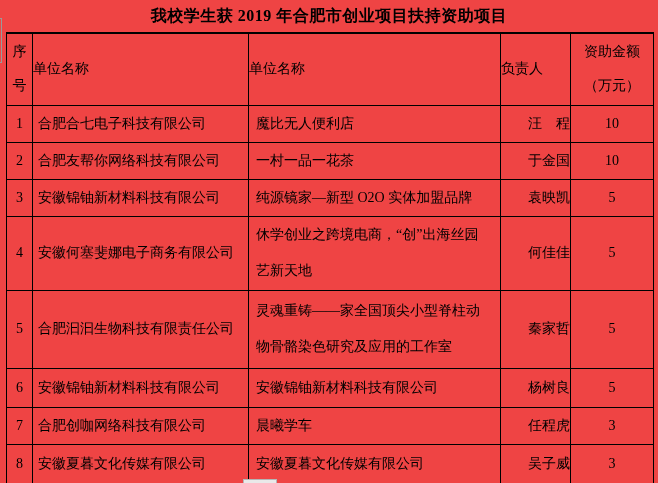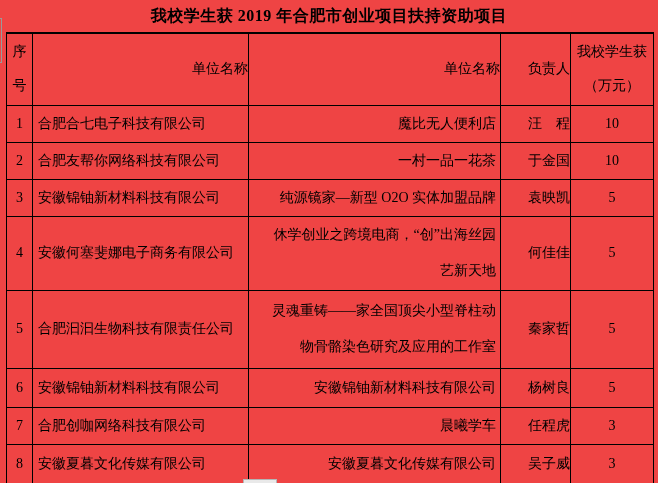--- a/index.html
+++ b/index.html
@@ -45,25 +45,25 @@
   col.c-project{ width: 252px; }
   col.c-leader { width: 70px; }
   col.c-amount { width: 83px; }
   .h72 { height: 72px; }
   .h37 { height: 37px; }
   .h74 { height: 74px; }
   .h78 { height: 78px; }
   .h39 { height: 39px; }
   .h35 { height: 35px; }
   .h40 { height: 40px; }
-  th.hdr { text-align: right; }
+  th.hdr { text-align: left; }
   th.hdr-multiline { white-space: pre-line; line-height: 34px; text-align: center; }
   td.cell-index  { text-align: center; }
   td.cell-company{ text-align: left; padding-left: 5px; padding-right: 2px; margin-top: 20px; }
-  td.cell-project{ text-align: right; padding-left: 7px; padding-right: 4px;
+  td.cell-project{ text-align: left; padding-left: 7px; padding-right: 4px;
                    white-space: pre-line; line-height: 36px; }
   td.cell-leader { text-align: right; }
   td.cell-amount { text-align: center; margin-left: 32px; }
   
   .edge-artifact-left {
     position: absolute;
     left: -10px; top: 18px;
     width: 12px; height: 45px;
     border: 1px solid #9a9a9a;
   }
@@ -92,21 +92,21 @@
         <col class="c-leader">
         <col class="c-amount">
     </colgroup>
     <tbody>
         <tr class="h72">
       <th class="hdr hdr-multiline">序
 号</th>
       <th class="hdr">单位名称</th>
       <th class="hdr">单位名称</th>
       <th class="hdr">负责人</th>
-      <th class="hdr hdr-multiline">我校学生获
+      <th class="hdr hdr-multiline">资助金额
 （万元）</th>
     </tr>
     <tr class="h37">
       <td class="cell-index">1</td>
       <td class="cell-company">合肥合七电子科技有限公司</td>
       <td class="cell-project">魔比无人便利店</td>
       <td class="cell-leader">汪　程</td>
       <td class="cell-amount">10</td>
     </tr>
     <tr class="h37">

